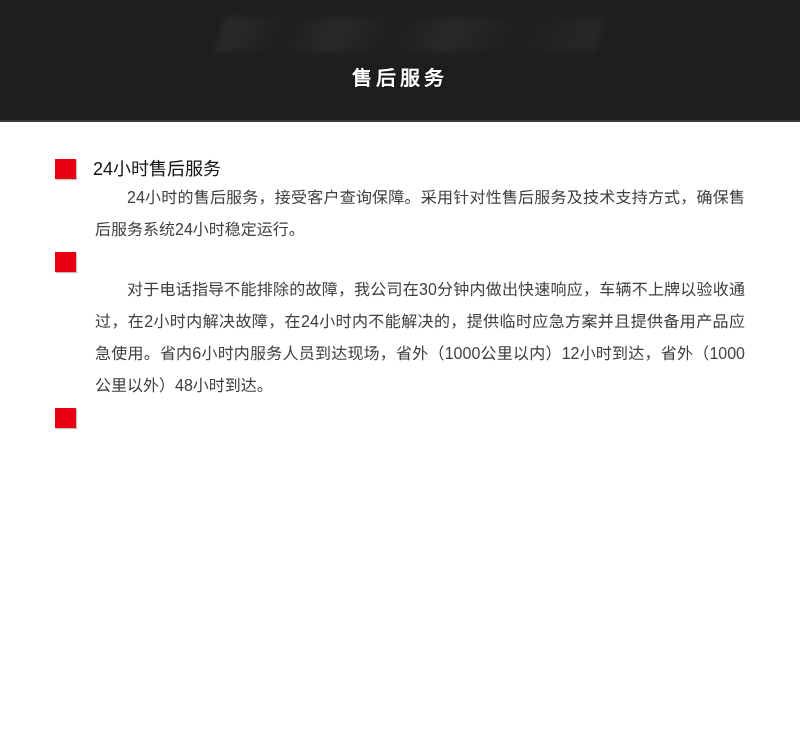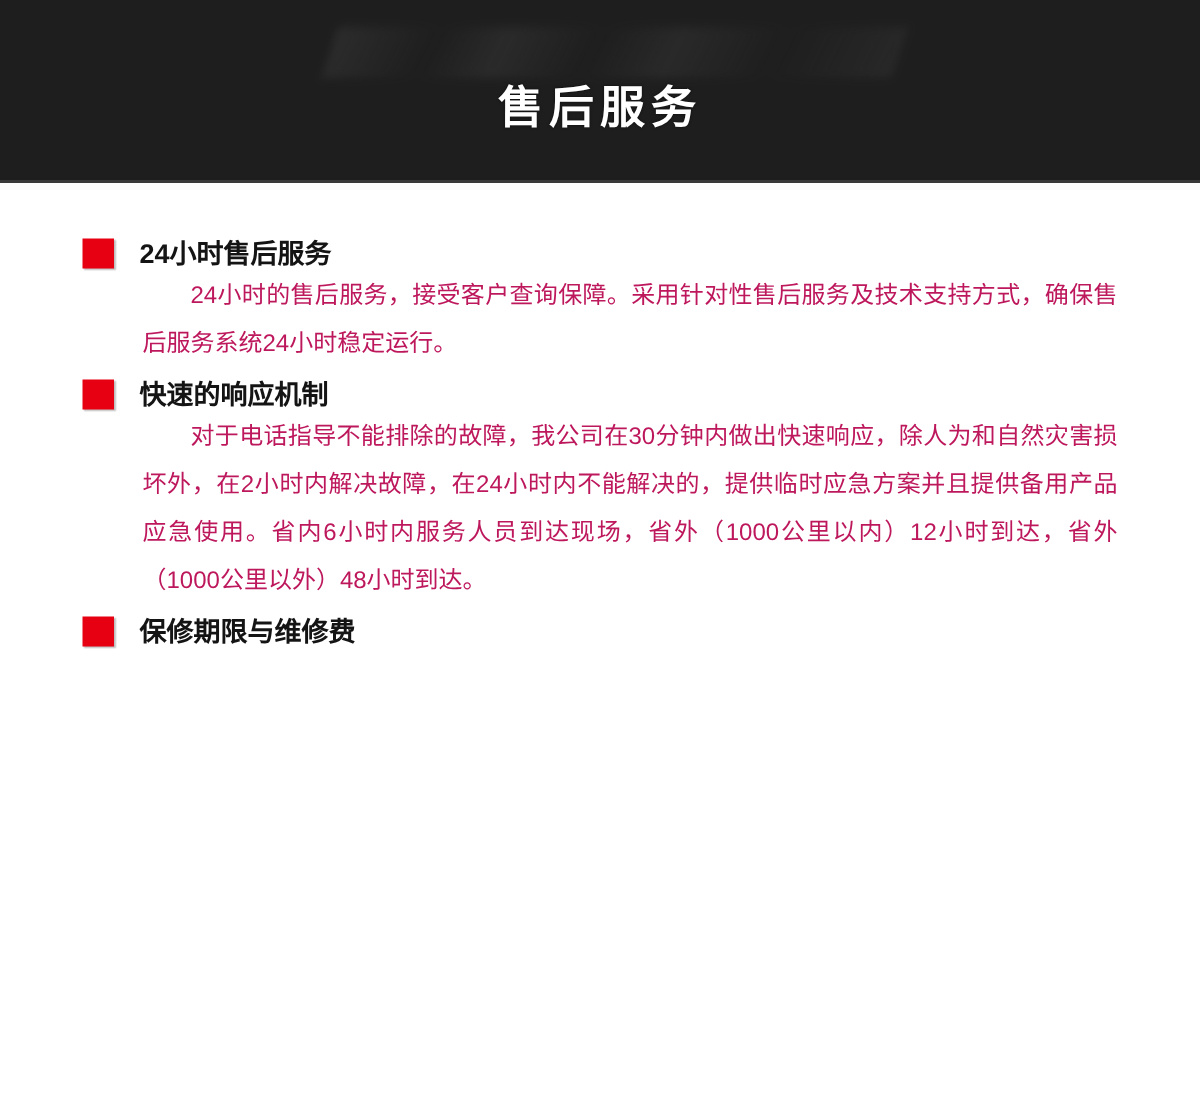--- a/index.html
+++ b/index.html
@@ -23,21 +23,21 @@
     background: #1e1e1e;
     border-bottom: 2px solid #3a3a3a;
     display: flex;
     align-items: flex-end;
     justify-content: center;
     box-sizing: border-box;
     overflow: hidden;
   }
   .banner-title {
     color: #ffffff;
-    font-size: 30px;
+    font-size: 20px;
     font-weight: 700;
     letter-spacing: 4px;
     line-height: 1;
     padding-bottom: 32px;
     text-shadow: 0 0 2px rgba(0,0,0,0.6);
   }
   
   .banner-watermark {
     position: absolute;
     top: 18px;
@@ -69,30 +69,30 @@
   .square {
     width: 21px;
     height: 20px;
     background: #e60012;
     margin-right: 17px;
     flex: 0 0 auto;
     box-shadow: 1px 1px 1px rgba(0,0,0,0.25);
   }
   .section-title {
     font-size: 18px;
-    font-weight: 700;
+    font-weight: 400;
     color: #141414;
     line-height: 22px;
   }
   .para {
     margin: 2px 0 6px 40px;
     width: 650px;
     font-size: 16px;
     line-height: 32px;
-    color: #be185d;
+    color: #404040;
     text-indent: 2em;
     text-align: justify;
     box-sizing: border-box;
   }
 </style>
 </head>
 <body>
 
 <div class="page">
 
@@ -109,28 +109,26 @@
     </div>
     <div>
           <p class="para">24小时的售后服务，接受客户查询保障。采用针对性售后服务及技术支持方式，确保售后服务系统24小时稳定运行。</p>
         </div>
   </div>
 
 
   <div class="section">
     <div class="section-header">
       <span class="square" style="background: rgb(230, 0, 18);"></span>
-      <span class="section-title">快速的响应机制</span>
     </div>
     <div>
-          <p class="para">对于电话指导不能排除的故障，我公司在30分钟内做出快速响应，除人为和自然灾害损坏外，在2小时内解决故障，在24小时内不能解决的，提供临时应急方案并且提供备用产品应急使用。省内6小时内服务人员到达现场，省外（1000公里以内）12小时到达，省外（1000公里以外）48小时到达。</p>
+          <p class="para">对于电话指导不能排除的故障，我公司在30分钟内做出快速响应，车辆不上牌以验收通过，在2小时内解决故障，在24小时内不能解决的，提供临时应急方案并且提供备用产品应急使用。省内6小时内服务人员到达现场，省外（1000公里以内）12小时到达，省外（1000公里以外）48小时到达。</p>
         </div>
   </div>
 
   <div class="section">
     <div class="section-header">
       <span class="square" style="background: rgb(230, 0, 18);"></span>
-      <span class="section-title">保修期限与维修费</span>
     </div>
   </div>
 </div>
 
 </div>
 
 </body></html>

